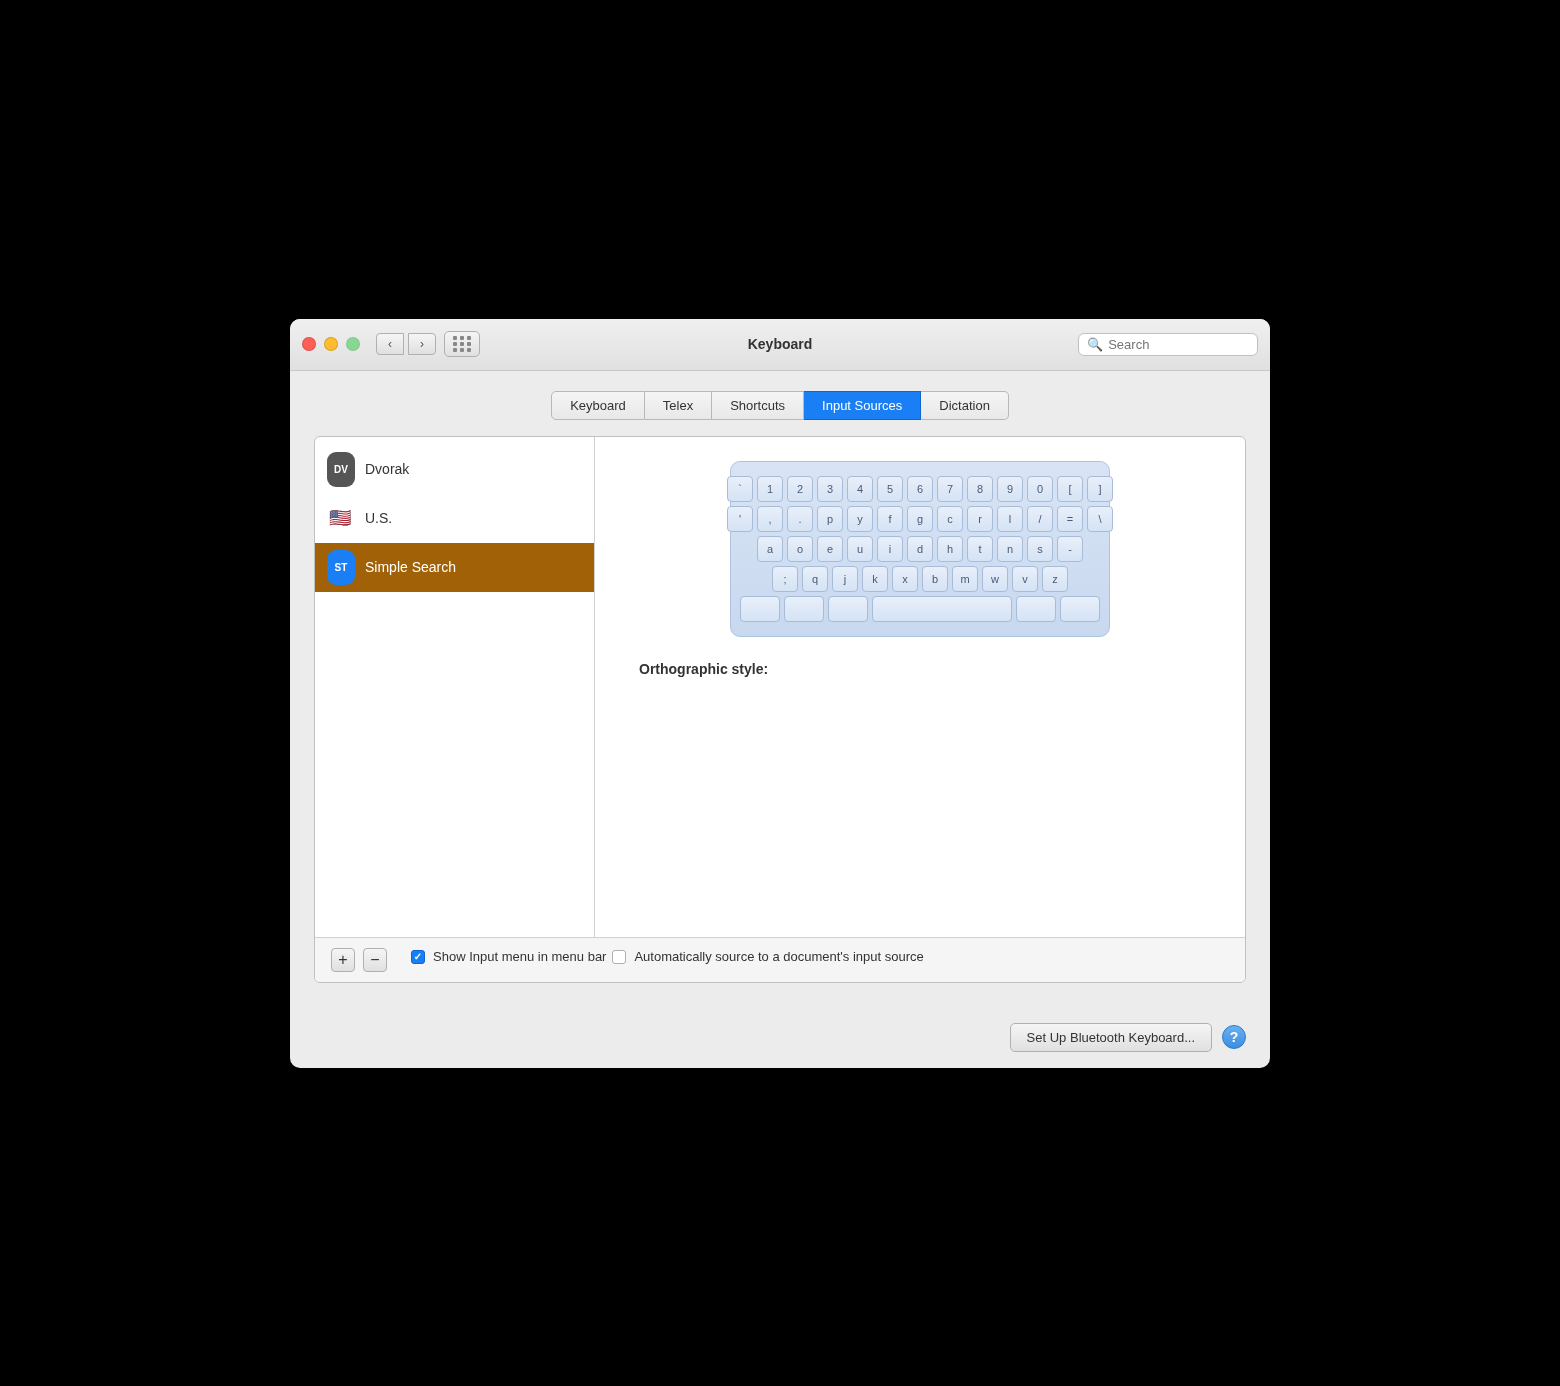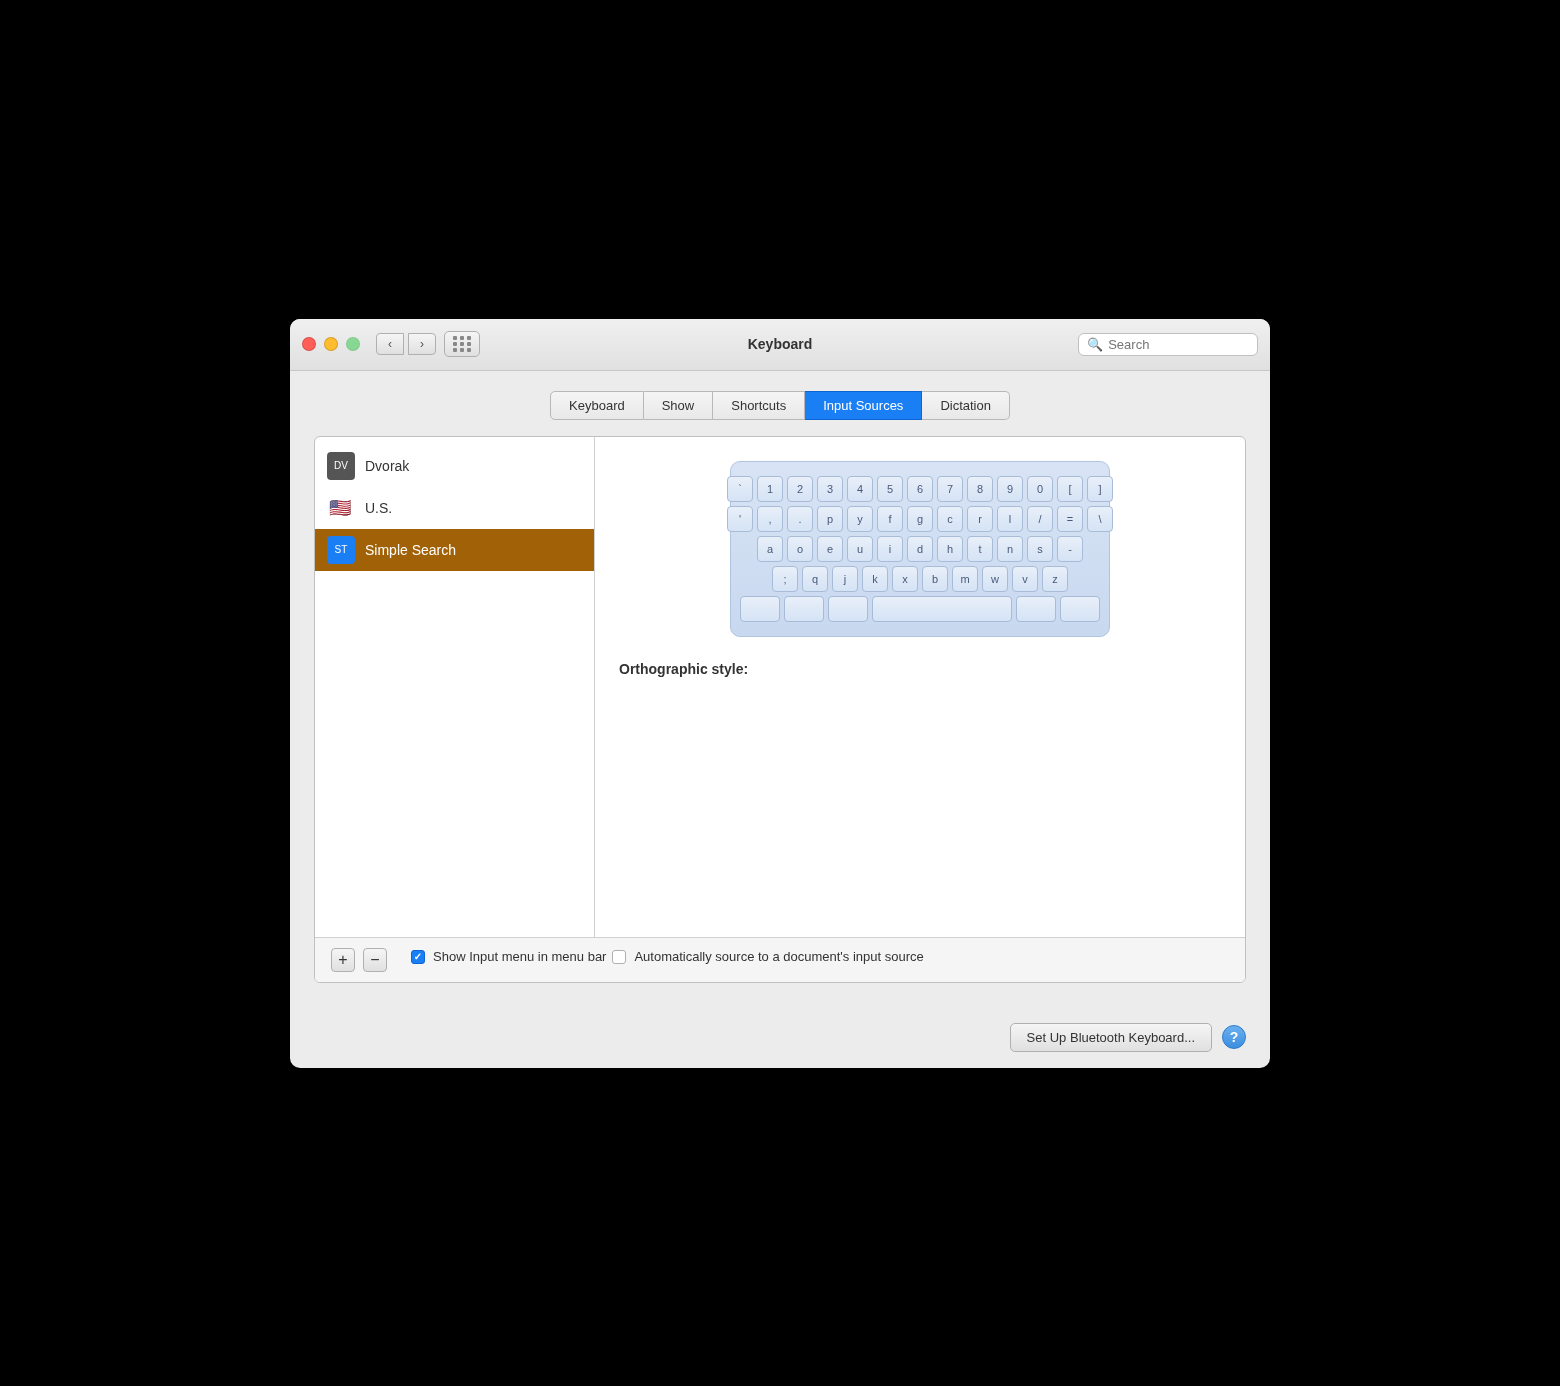--- a/index.html
+++ b/index.html
@@ -164,27 +164,27 @@
       font-size: 14px;
       color: #333;
       gap: 10px;
     }
     .source-item.selected {
       background: #a16207;
       color: white;
     }
     .source-icon {
       width: 28px;
-      height: 28px;
-      border-radius: 4px;
+      height: 35px;
+      border-radius: 9px;
       display: flex;
       align-items: center;
       justify-content: center;
       font-size: 10px;
-      font-weight: 400;
+      font-weight: 700;
       flex-shrink: 0;
     }
     .source-icon.dv { background: #555; color: white; }
     .source-icon.flag { font-size: 18px; }
     .source-icon.vi { background: #1a7ef5; color: white; }
     .source-detail {
       flex: 1;
       padding: 24px;
     }
     .keyboard-visual {
@@ -217,20 +217,21 @@
     .key.wide { min-width: 40px; }
     .key.space { min-width: 140px; }
     .orthographic {
       margin-top: 8px;
     }
     .ortho-title {
       font-size: 14px;
       font-weight: 600;
       color: #333;
       margin-bottom: 10px;
+      margin-left: 20px;
     }
     .checkbox-row {
       display: flex;
       align-items: center;
       gap: 8px;
       font-size: 13px;
       color: #333;
       margin-bottom: 6px;
     }
     .checkbox {
@@ -348,21 +349,21 @@
     <div class="search-box">
       <span class="search-icon">🔍</span>
       <input class="search-input" type="text" placeholder="Search" style="">
     </div>
   </div>
 
   <div class="content-area">
 
     <div class="tabs">
       <div class="tab">Keyboard</div>
-      <div class="tab">Show</div>
+      <div class="tab">Telex</div>
       <div class="tab">Shortcuts</div>
       <div class="tab active">Input Sources</div>
       <div class="tab">Dictation</div>
     </div>
 
     <div class="panel">
       <div class="panel-inner">
 
         <div class="sources-list">
           <div class="source-item">

